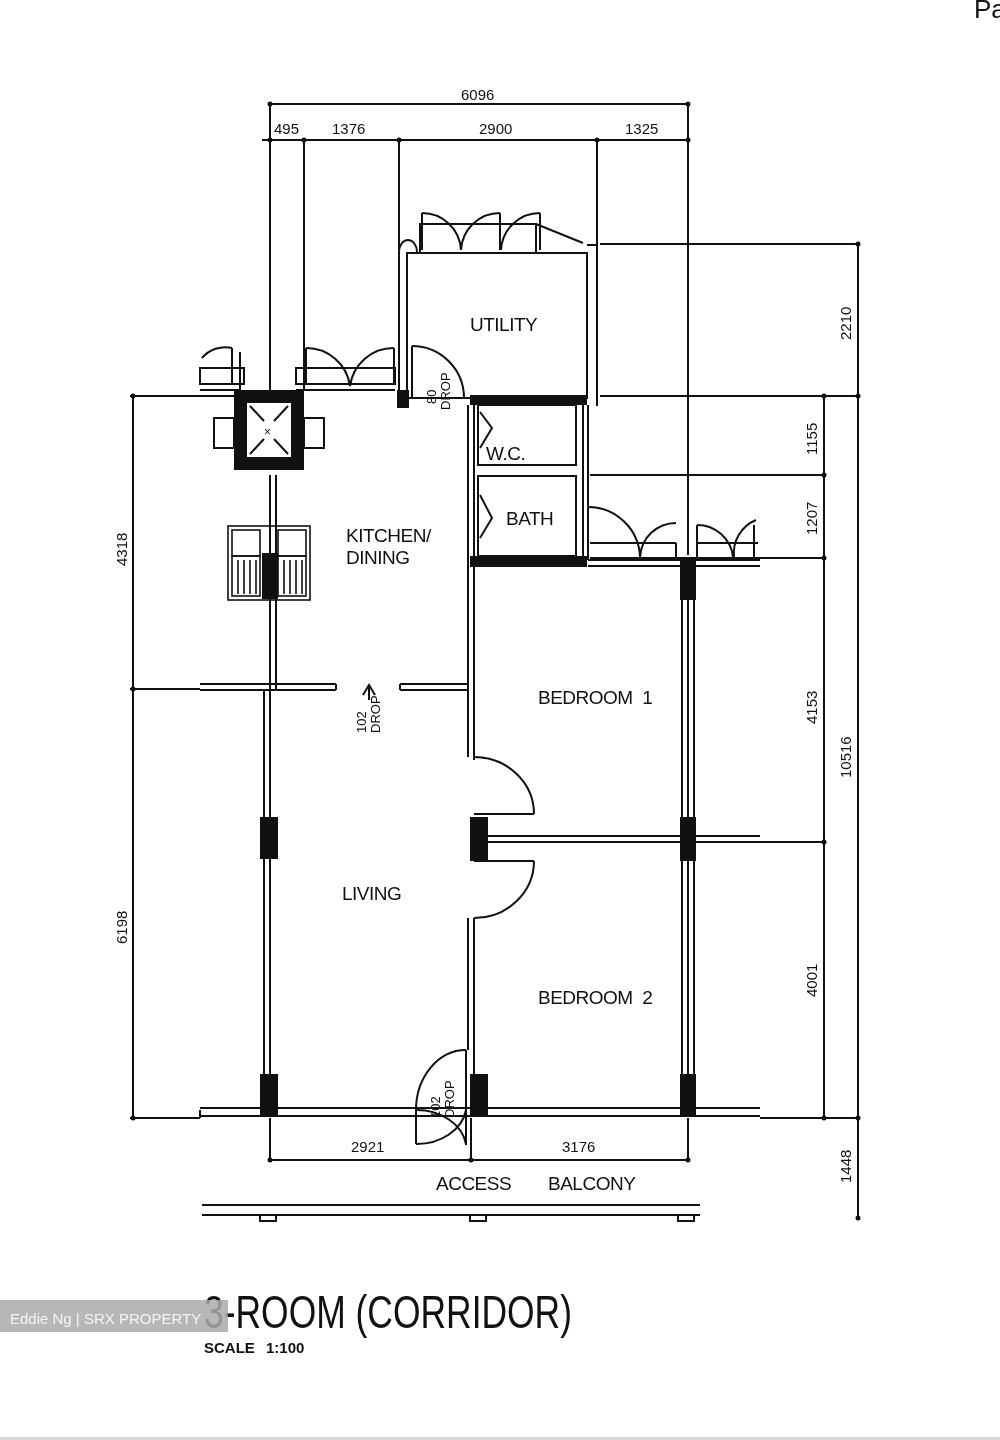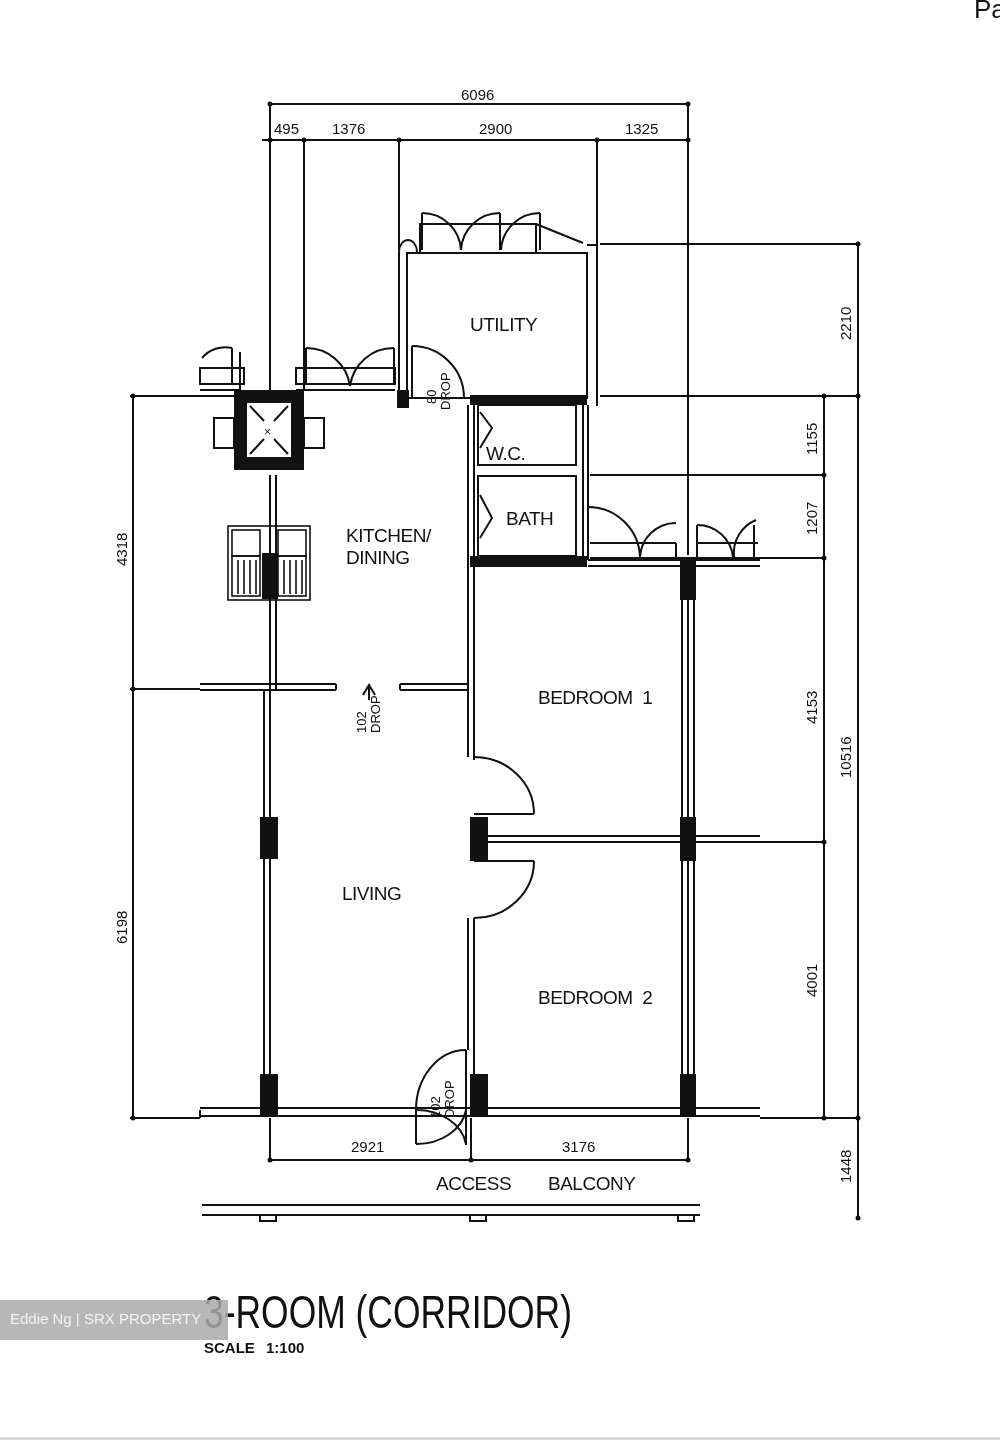--- a/index.html
+++ b/index.html
@@ -5,21 +5,21 @@
   html, body { margin:0; padding:0; background:#ffffff; }
   body { width:1000px; height:1440px; position:relative; overflow:hidden; font-family:"Liberation Sans", sans-serif; }
   #plan { position:absolute; left:0; top:0; width:1000px; height:1440px; }
   .lbl { font-family:"Liberation Sans", sans-serif; fill:#111; }
   .room { font-size:19px; letter-spacing:-0.5px; }
   .dim { font-size:15px; }
   .drop { font-size:13px; }
   .title { font-size:46px; letter-spacing:0px; font-weight:normal; }
   .scale { font-size:15px; font-weight:bold; }
   .watermark {
-    position:absolute; left:0; top:1300px; width:228px; height:40px;
+    position:absolute; left:0; top:1300px; width:228px; height:32px;
     background:rgba(170,170,170,0.85); color:#f4f4f4;
     font-family:"Liberation Sans", sans-serif; font-size:15px; line-height:38px;
     padding-left:10px; box-sizing:border-box; white-space:nowrap;
   }
   .page-corner {
     position:absolute; right:0; top:-6px; font-family:"Liberation Sans", sans-serif;
     font-size:26px; color:#111; width:26px; overflow:hidden; white-space:nowrap;
   }
   .bottom-bar { position:absolute; left:0; top:1437px; width:1000px; height:3px; background:#d9d9d9; }
 </style>

